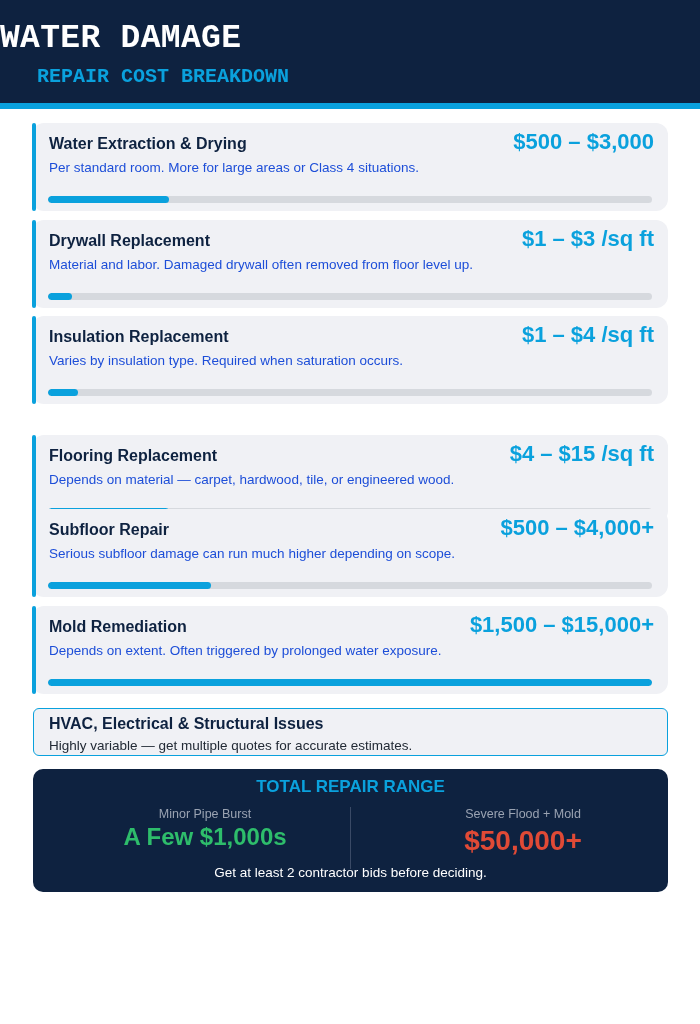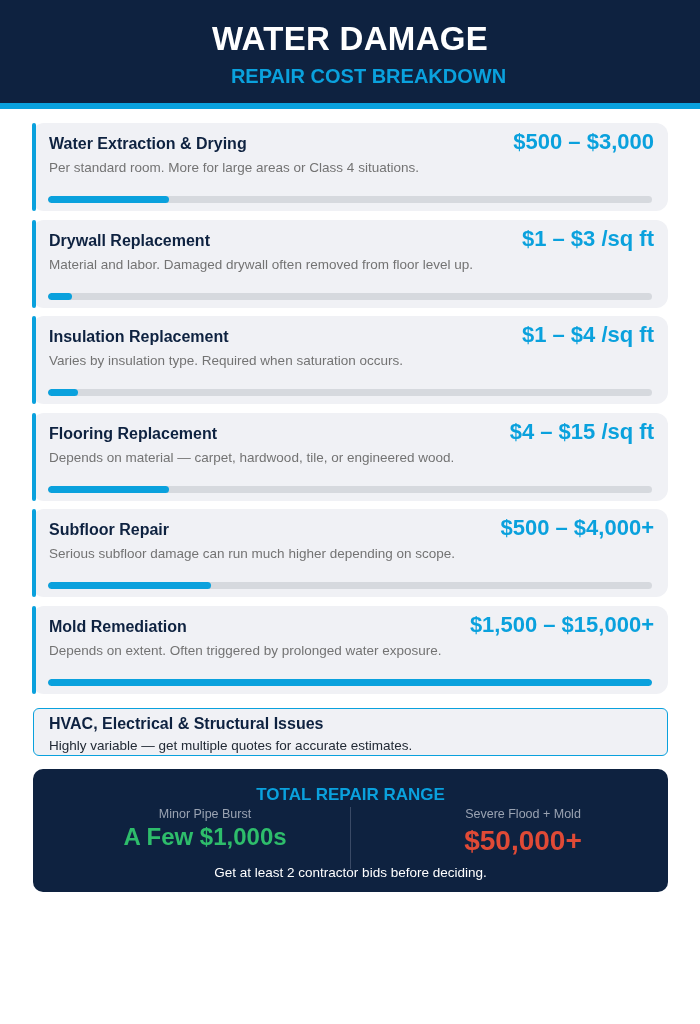--- a/index.html
+++ b/index.html
@@ -1,21 +1,21 @@
 <!DOCTYPE html>
 <html><head>
 <meta charset="utf-8">
 <style>
   * { box-sizing: border-box; margin: 0; padding: 0; }
   html, body { width: 700px; height: 1024px; background: #ffffff; overflow: hidden; }
   body { font-family: "Liberation Sans", sans-serif; position: relative; }
 
   .header {
     position: absolute; left: 0; top: 0; width: 700px; height: 104px;
-    background: #0e2240; text-align: center;
+    background: #0e2240;  font-family: Liberation Mono, monospace;
   }
   .header-bar { position: absolute; left: 0; top: 103px; width: 700px; height: 6px; background: #0aa1dd; }
   .title {
     position: absolute; left: 0; right: 0; top: 20px;
     color: #ffffff; font-weight: bold; font-size: 33px; letter-spacing: 0.3px;
   }
   .subtitle {
     position: absolute; left: 0; right: 0; top: 65px;
     color: #0aa1dd; font-weight: bold; font-size: 20px; padding-left: 37px;
   }
@@ -27,21 +27,21 @@
   .card .accent {
     position: absolute; left: 0; top: 0; width: 4px; height: 88px;
     background: #0aa1dd; border-radius: 2px;
   }
   .card .name {
     position: absolute; left: 17px; top: 12px;
     font-size: 16px; font-weight: bold; color: #0e2240;
   }
   .card .desc {
     position: absolute; left: 17px; top: 37px;
-    font-size: 13.5px; color: #737373;
+    font-size: 13.5px; color: #1d4ed8;
   }
   .card .cost {
     position: absolute; right: 14px; top: 6px;
     font-size: 22px; font-weight: bold; color: #0aa1dd;
   }
   .card .track {
     position: absolute; left: 16px; top: 73px; width: 604px; height: 7px;
     background: #d6d9de; border-radius: 4px; overflow: hidden;
   }
   .card .fill { height: 7px; background: #0aa1dd; border-radius: 4px; }
@@ -56,21 +56,21 @@
   }
   .note .desc {
     position: absolute; left: 15px; top: 29px; font-size: 13.5px; color: #222a35;
   }
 
   .total {
     position: absolute; left: 33px; top: 769px; width: 635px; height: 123px;
     background: #0e2240; border-radius: 10px; text-align: center;
   }
   .total .heading {
-    position: absolute; left: 0; right: 0; top: 16px;
+    position: absolute; left: 0; right: 0; top: 8px;
     color: #0aa1dd; font-size: 17px; font-weight: bold;
   }
   .total .divider {
     position: absolute; left: 317px; top: 38px; width: 1px; height: 62px; background: #3a4a66;
   }
   .total .col { position: absolute; top: 38px; width: 317px; text-align: center; padding-left: 27px; }
   .total .col.left { left: 0; }
   .total .col.right { left: 318px; }
   .total .col .label { font-size: 12.5px; color: #9aa3b2; }
   .total .col .value-green { font-size: 24px; font-weight: bold; color: #2ebd6b; margin-top: 2px; }
@@ -111,21 +111,21 @@
 <div class="card" style="top:316px">
   <div class="accent"></div>
   <div class="name">Insulation Replacement</div>
   <div class="cost">$1 – $4 /sq ft</div>
   <div class="desc">Varies by insulation type. Required when saturation occurs.</div>
   <div class="track">
       <div class="fill" style="width: 5%;"></div>
     </div>
 </div>
 
-<div class="card" style="top:413px">
+<div class="card" style="top:435px">
   <div class="accent"></div>
   <div class="name">Flooring Replacement</div>
   <div class="cost">$4 – $15 /sq ft</div>
   <div class="desc">Depends on material — carpet, hardwood, tile, or engineered wood.</div>
   <div class="track">
       <div class="fill" style="width: 20%;"></div>
     </div>
 </div>
 
 <div class="card" style="top:509px">

